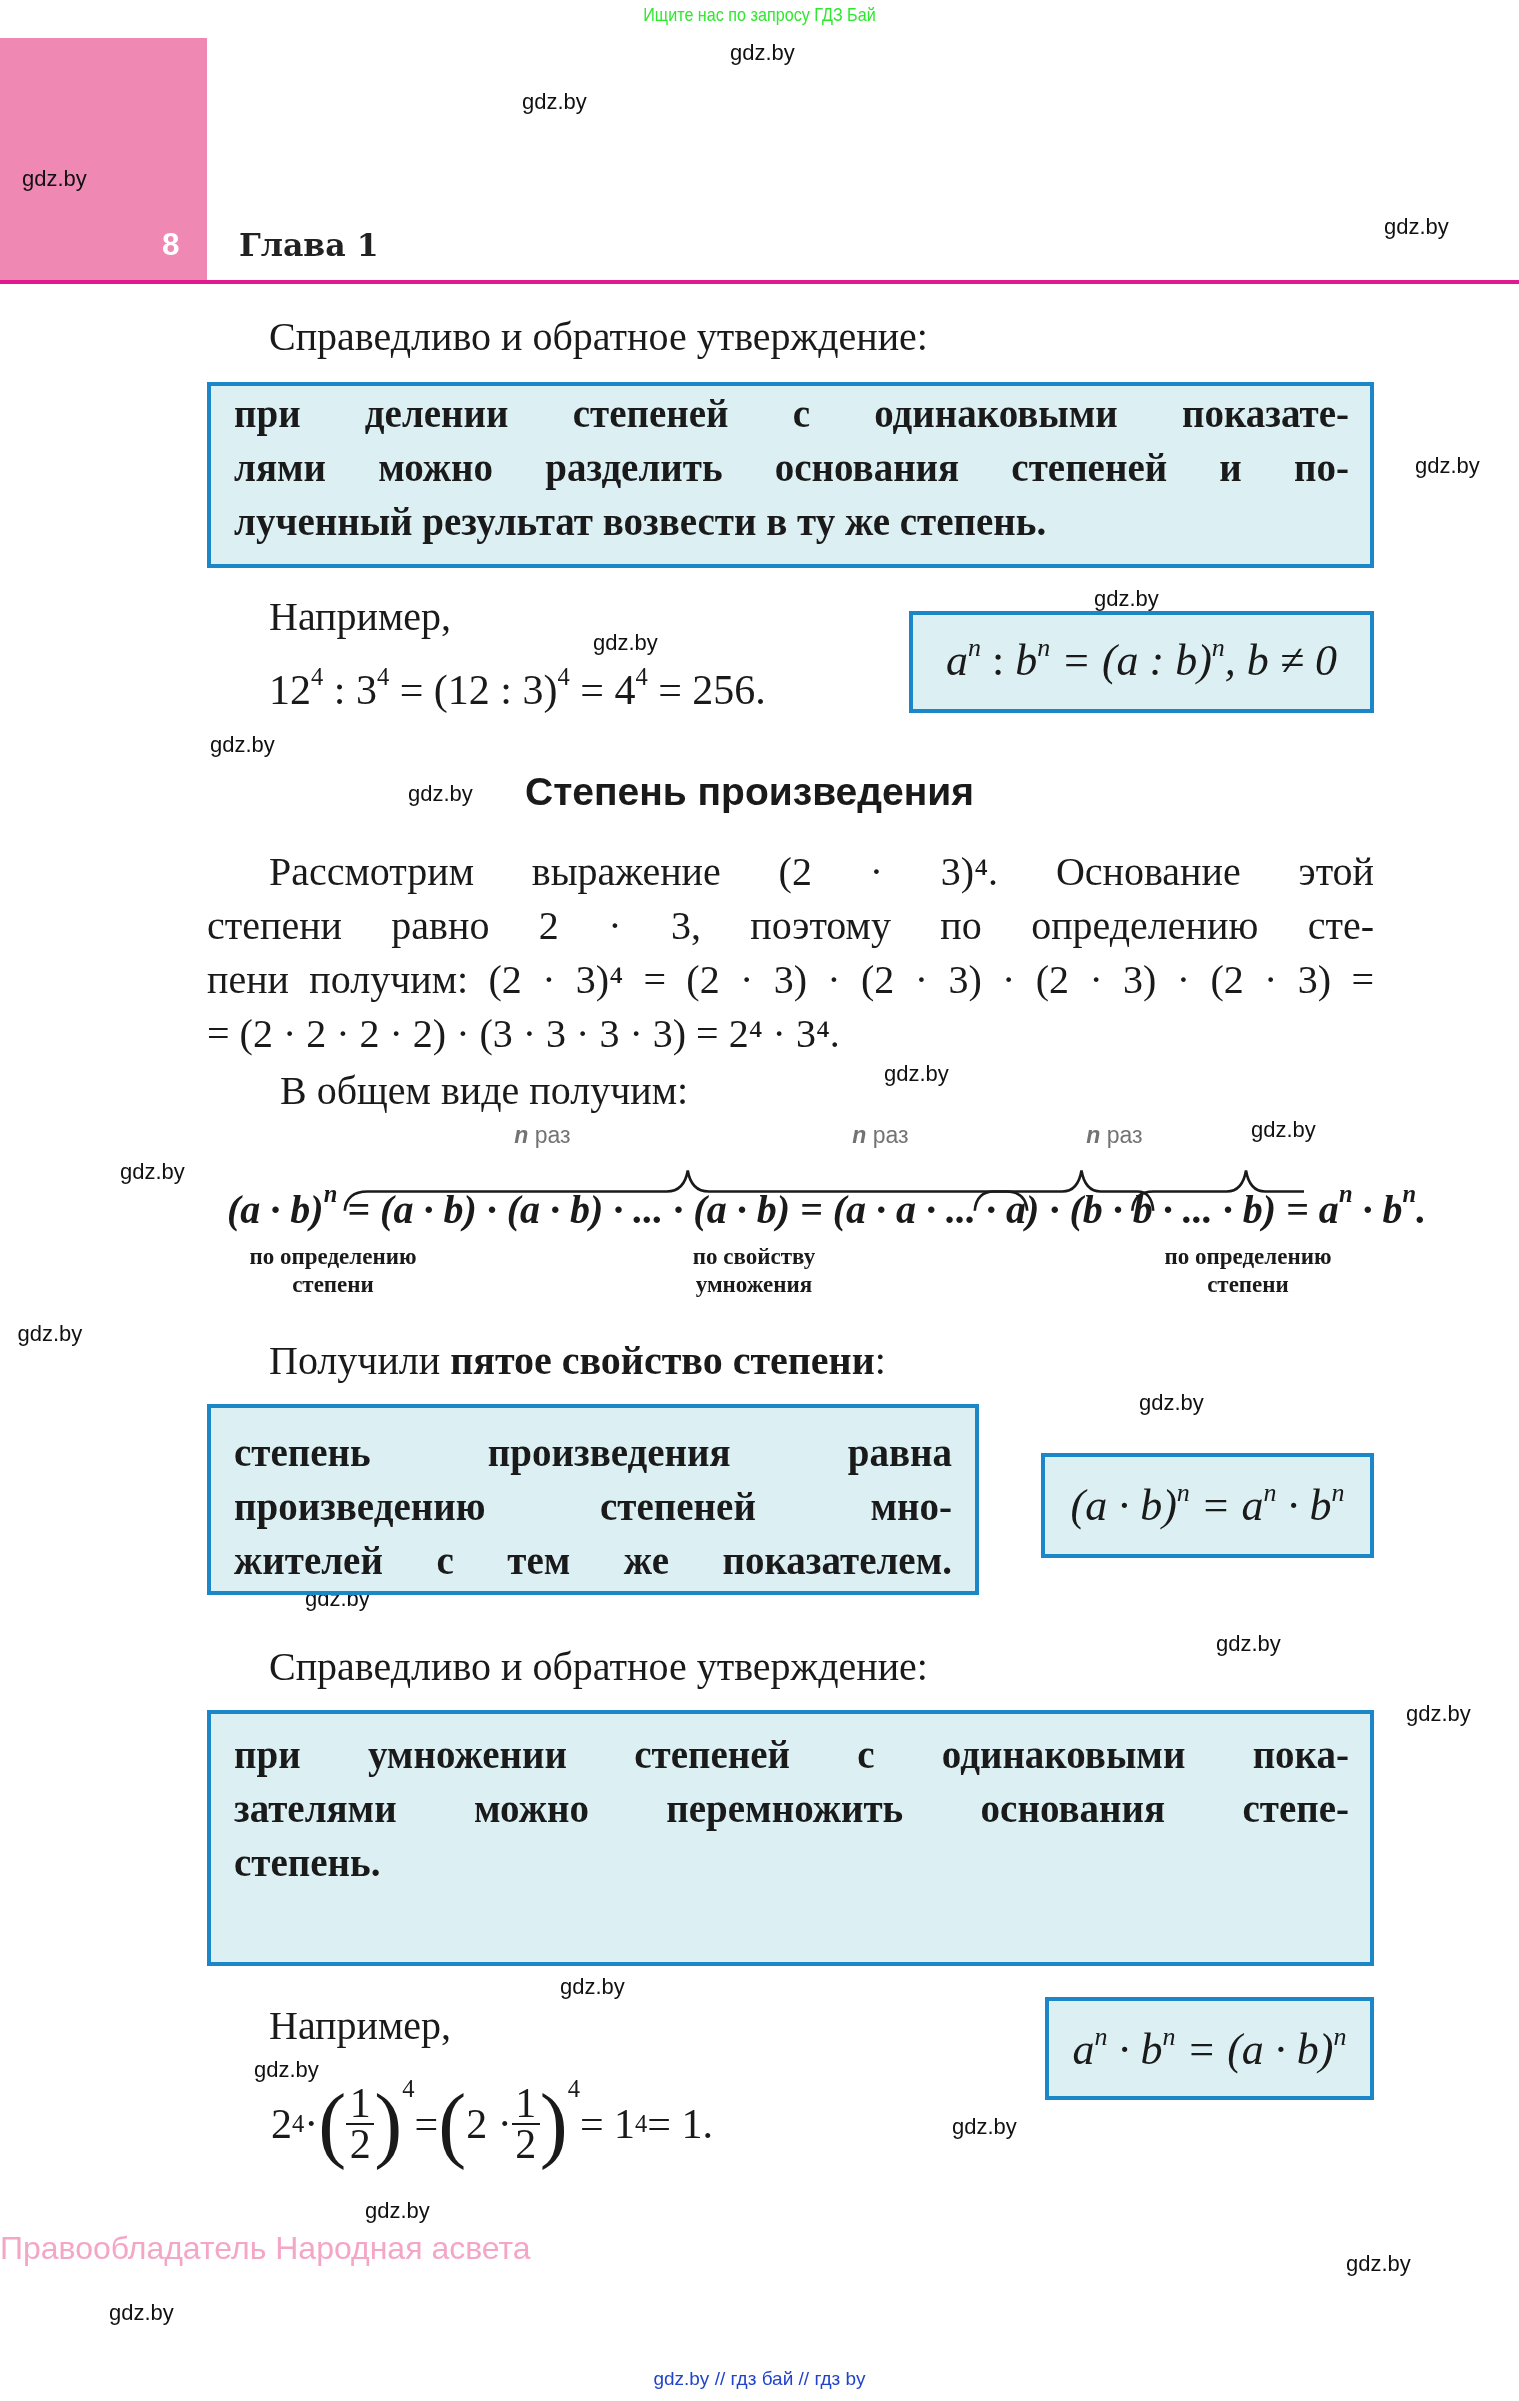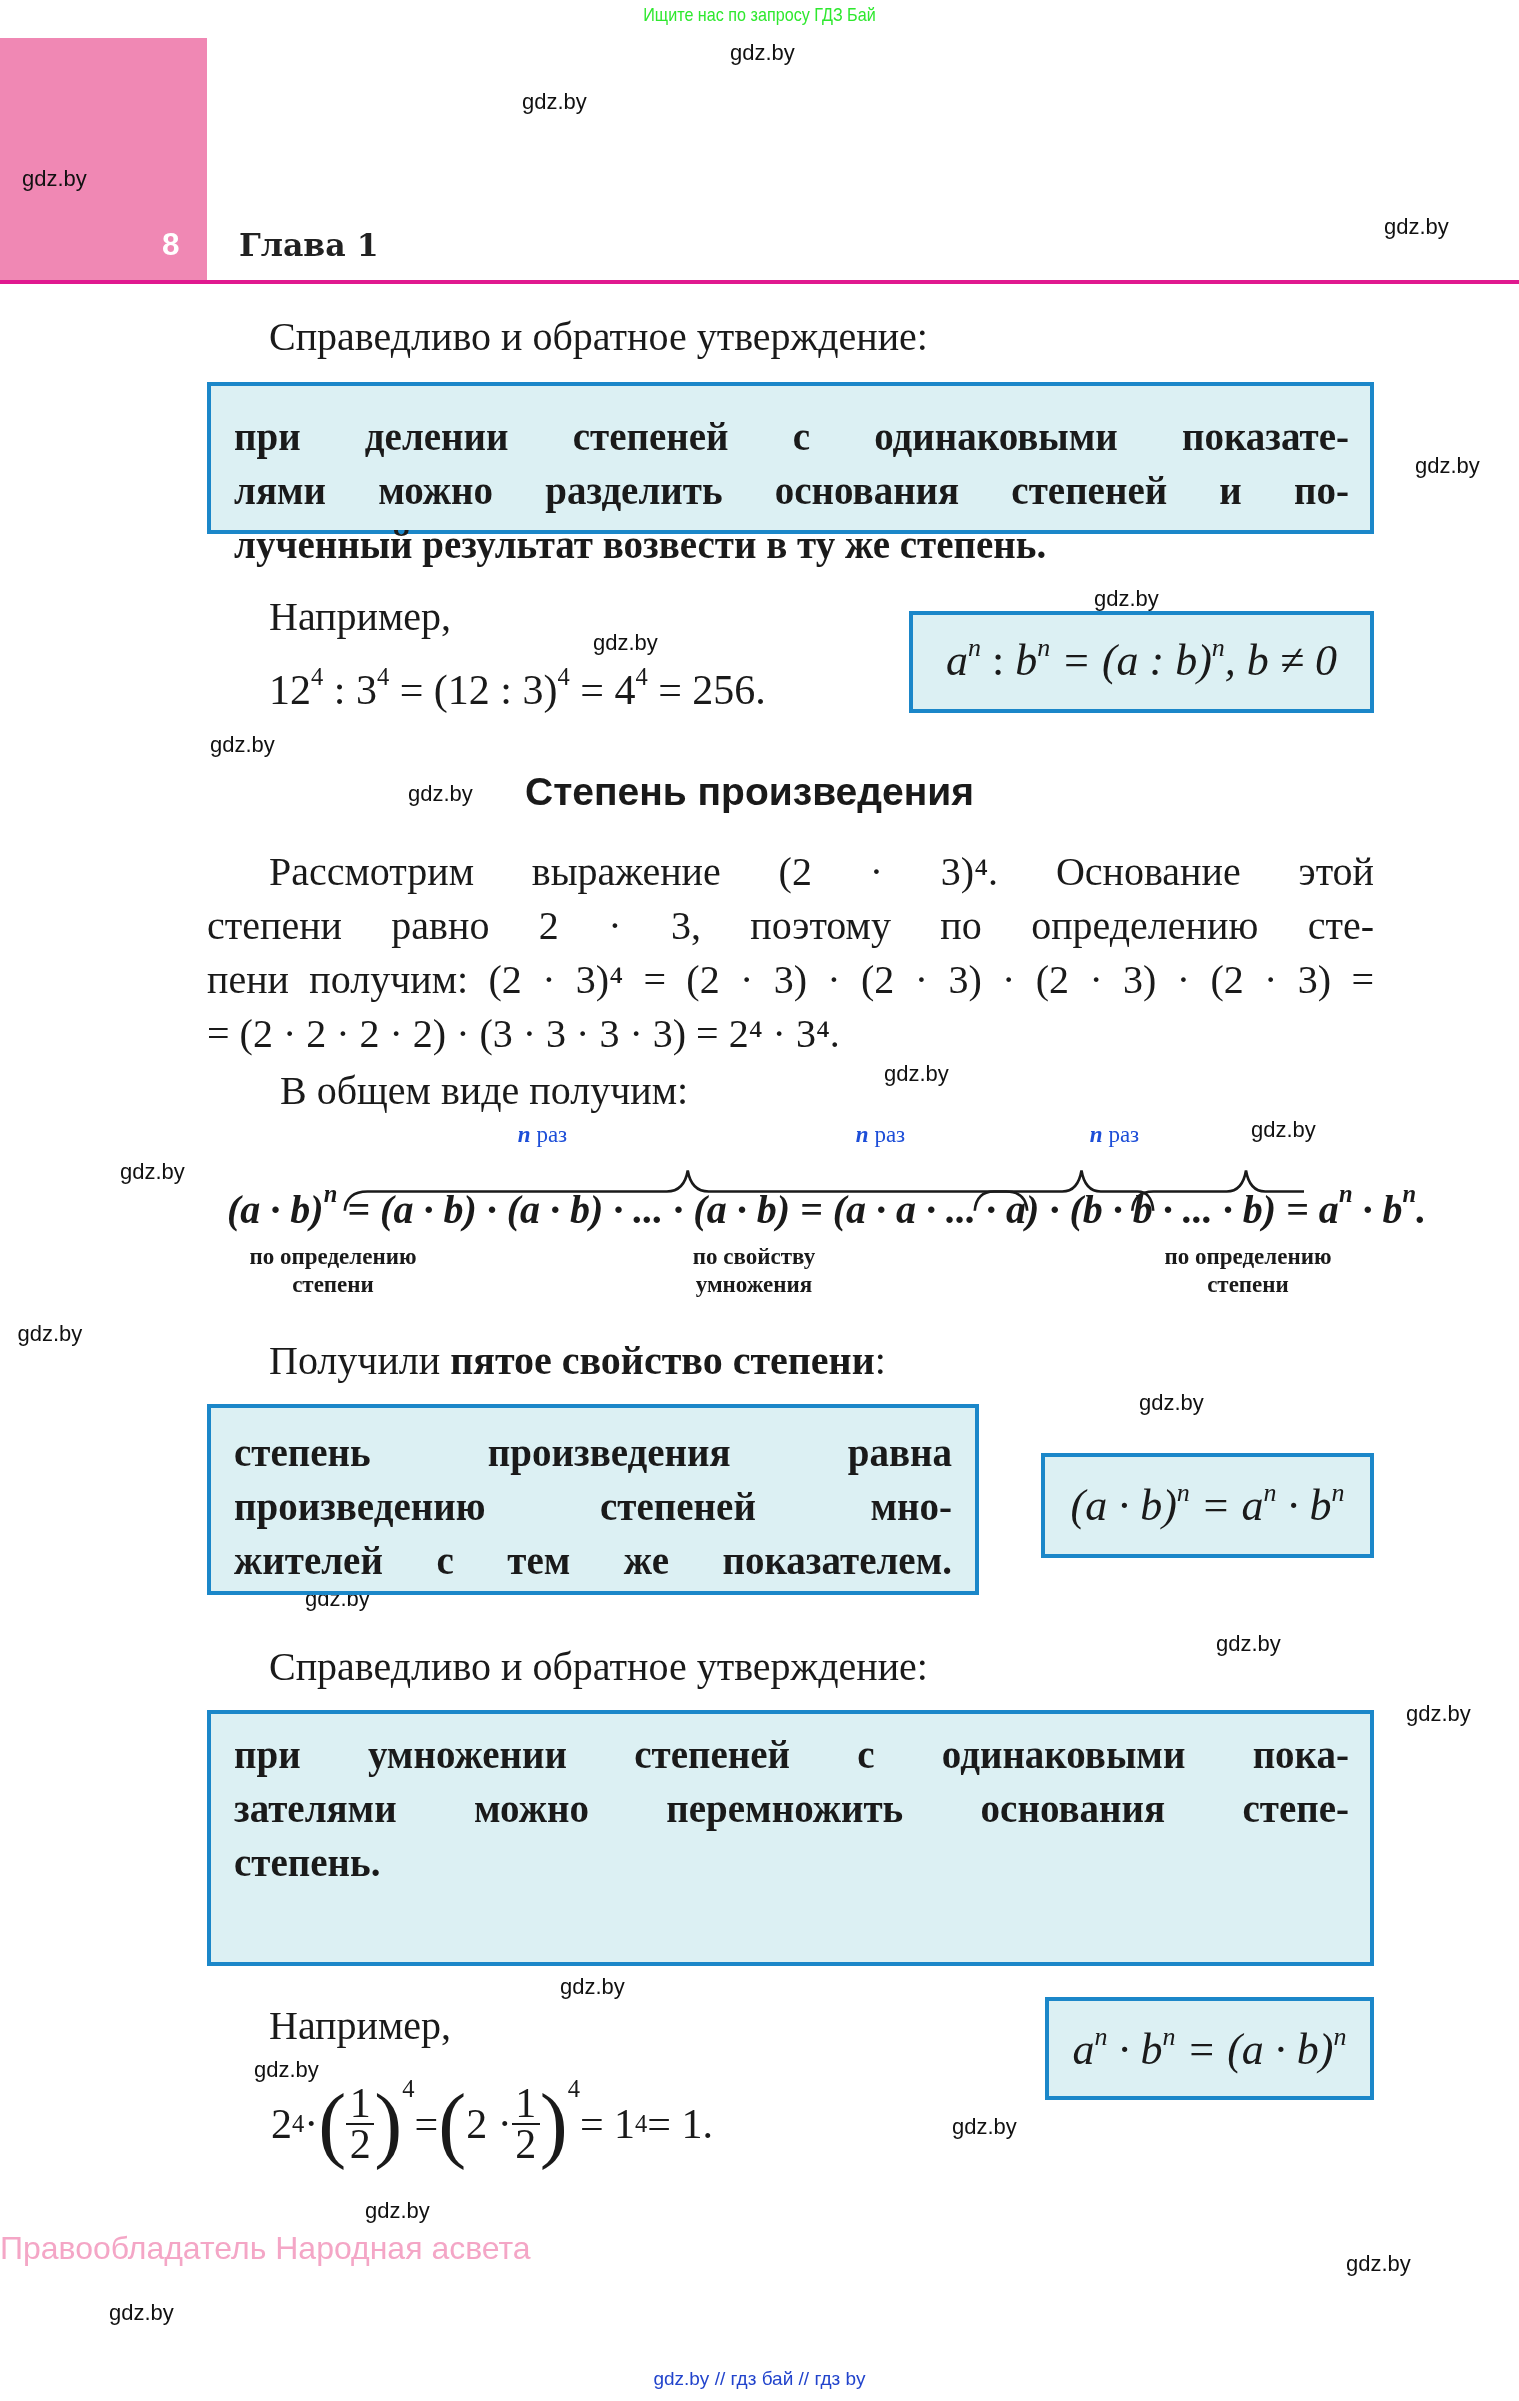--- a/index.html
+++ b/index.html
@@ -50,21 +50,21 @@
     .section-title {
       font-family: "Liberation Sans", sans-serif; font-weight: bold; font-size: 39px;
       color: #1a1a1a;
     }
     .gen-formula {
       font-family: "Liberation Serif", serif; font-weight: bold; font-style: italic;
       font-size: 40px; white-space: nowrap; color: #1a1a1a; margin-left: 26px;
     }
     .gen-formula .up { font-size: 24.5px; vertical-align: 21px; }
     .brace-label {
-      font-family: Liberation Serif, serif; font-size: 23px; color: #1d4ed8; text-align: center;
+      font-family: Liberation Sans, sans-serif; font-size: 23px; color: #737373; text-align: center;
     }
     .brace-label i { font-weight: bold; }
     .note {
       font-family: "Liberation Serif", serif; font-weight: bold; font-size: 23px;
       line-height: 28px; text-align: center; color: #1a1a1a;
     }
     .copyright {
       left: 0; width: 1519px; top: 2230px; text-align: left;
       font-family: "Liberation Sans", sans-serif; font-size: 32px; color: #f4a6c6;
     }
@@ -107,21 +107,21 @@
 <div class="abs wm" style="left:1111px;top:1897px">gdz.by</div>
 <div class="abs wm" style="left:560px;top:1974px">gdz.by</div>
 <div class="abs wm" style="left:254px;top:2057px">gdz.by</div>
 <div class="abs wm" style="left:952px;top:2114px">gdz.by</div>
 <div class="abs wm" style="left:365px;top:2198px">gdz.by</div>
 <div class="abs wm" style="left:1346px;top:2251px">gdz.by</div>
 <div class="abs wm" style="left:109px;top:2300px">gdz.by</div>
 
 <div class="abs para" style="left:269px;top:310px">Справедливо и обратное утверждение:</div>
 
-<div class="abs rule-box" style="left:207px;top:382px;width:1167px;height:152px;padding:24px 21px 0 23px;">
+<div class="abs rule-box" style="left:207px;top:382px;width:1167px;height:186px;padding:1px 21px 0 23px;">
   <div class="rule-text">
     <span class="rule-line">при делении степеней с одинаковыми показате-</span>
     <span class="rule-line">лями можно разделить основания степеней и по-</span>
     <span class="rule-line last">лученный результат возвести в ту же степень.</span>
   </div>
 </div>
 
 <div class="abs para" style="left:269px;top:590px">Например,</div>
 <div class="abs math" style="left:269px;top:663px">
   <span>12</span><sup>4</sup><span> : </span><span>3</span><sup>4</sup><span> = (12 : 3)</span><sup>4</sup><span> = 4</span><sup>4</sup><span> = 256.</span>

